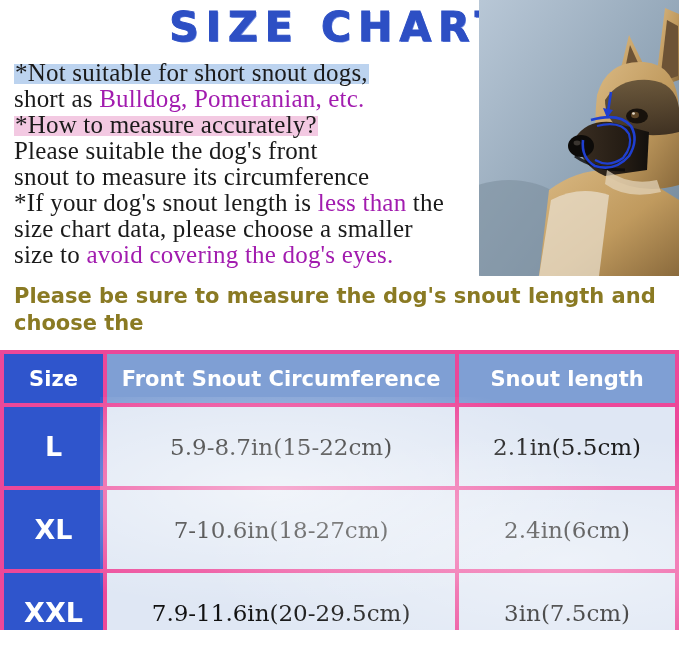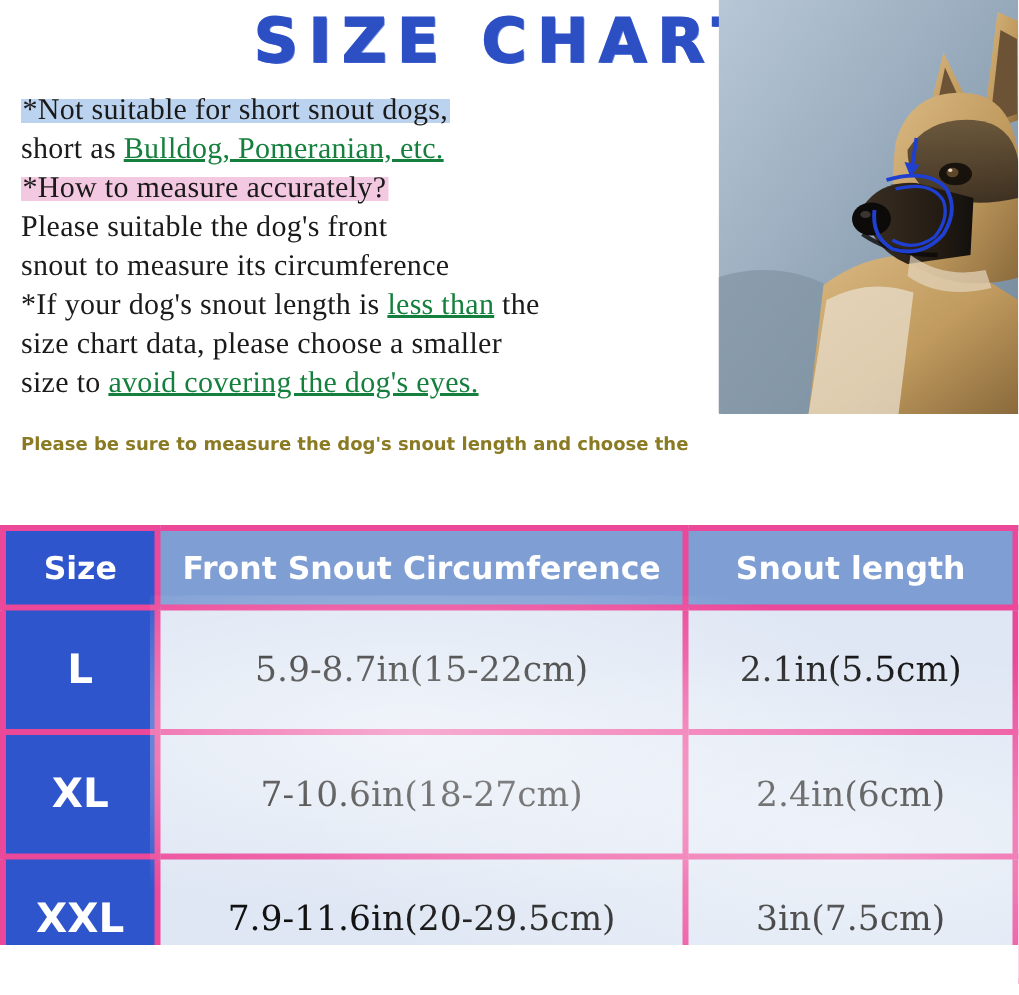--- a/index.html
+++ b/index.html
@@ -49,46 +49,46 @@
   .dog-photo svg { display: block; }
 
   
   .notes {
     position: absolute;
     top: 60px;
     left: 14px;
     width: 470px;
   }
   .note-line {
-    font-size: 20px;
+    font-size: 25px;
     line-height: 26px;
     white-space: nowrap;
     letter-spacing: 0.2px;
   }
   .hl-blue {
     background: linear-gradient(transparent 18%, #bcd3ef 18%, #bcd3ef 92%, transparent 92%);
     padding: 0 1px;
   }
   .hl-pink {
     background: linear-gradient(transparent 18%, #f3c9e2 18%, #f3c9e2 92%, transparent 92%);
     padding: 0 1px;
     margin-top: 44px;
   }
-  .red { color: #15803d; text-decoration: underline; }
+  .red { color: #a21caf; }
 
   
   .advisory {
     position: absolute;
     top: 283px;
     left: 14px;
     width: 660px;
     color: #8a7a23;
     font-family: "DejaVu Sans", sans-serif;
     font-weight: bold;
-    font-size: 12px;
+    font-size: 21px;
     line-height: 27px;
   }
 
   
   .table {
     position: absolute;
     top: 350px;
     left: 0;
     width: 679px;
     height: 280px;

